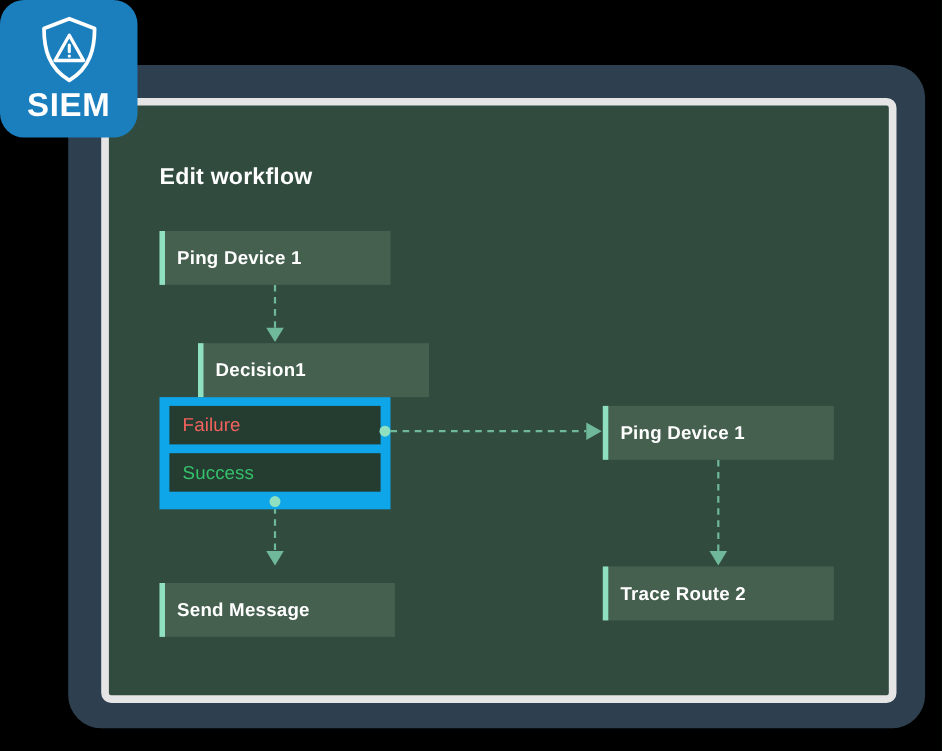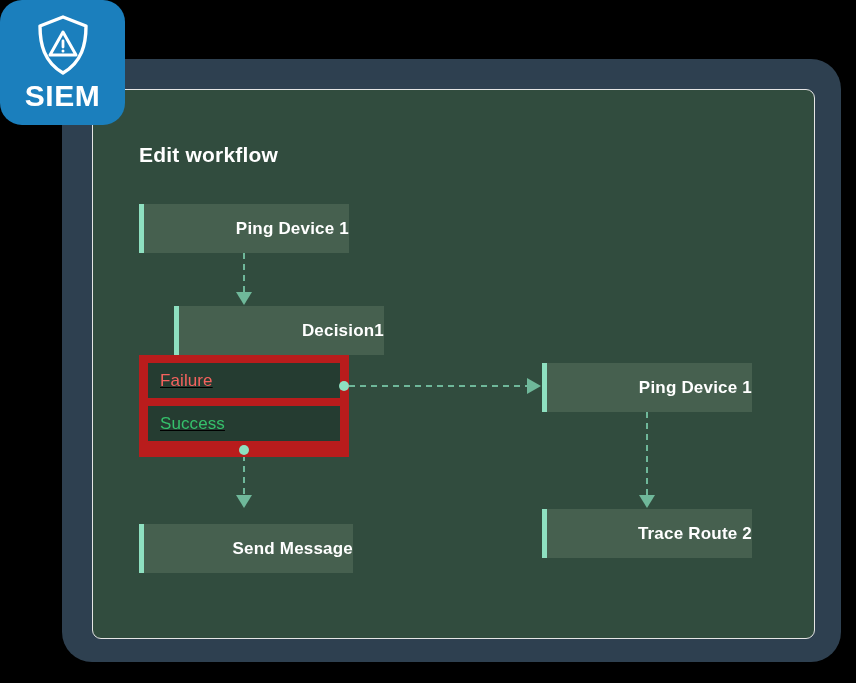--- a/index.html
+++ b/index.html
@@ -34,21 +34,21 @@
   }
 
   
   .workflow-panel {
     position: absolute;
     left: 92px;
     top: 89px;
     width: 723px;
     height: 550px;
     background: #314c3e;
-    border: 1px solid #e5e5e5;
+    border: 7px solid #e5e5e5;
     border-radius: 9px;
     box-sizing: border-box;
     overflow: hidden;
   }
 
   
   .siem-badge {
     position: absolute;
     left: 0px;
     top: 0px;
@@ -106,48 +106,47 @@
   .node .accent {
     position: absolute;
     left: 0;
     top: 0;
     bottom: 0;
     width: 5px;
     background: #8ee0c0;
   }
   .node .node-label {
     width: 100%;
-    text-align: right;
+    text-align: left;
     color: #ffffff;
     font-size: 17px;
     font-weight: bold;
     letter-spacing: 0.2px;
-    padding-left: 5px;
+    padding-left: 16px;
     box-sizing: border-box;
   }
 
   
   .node-ping1     { left: 46px;  top: 114px; width: 210px; height: 49px; }
   .node-decision  { left: 46px;  top: 216px; width: 210px; height: 49px; margin-left: 35px; }
   .node-send      { left: 46px;  top: 434px; width: 214px; height: 49px; }
   .node-ping2     { left: 449px; top: 273px; width: 210px; height: 49px; }
   .node-trace     { left: 449px; top: 419px; width: 210px; height: 49px; }
 
   
   .branch-box {
     position: absolute;
     left: 46px;
     top: 265px;
     width: 210px;
     height: 102px;
-    background: #b91c1c;
+    background: #0ea5e9;
     z-index: 9;
     box-sizing: border-box;
     padding: 8px 9px;
-    text-decoration: underline;
   }
   .branch-row {
     height: 35px;
     background: #253c31;
     display: flex;
     align-items: center;
     padding-left: 12px;
     box-sizing: border-box;
     margin-bottom: 8px;
   }

